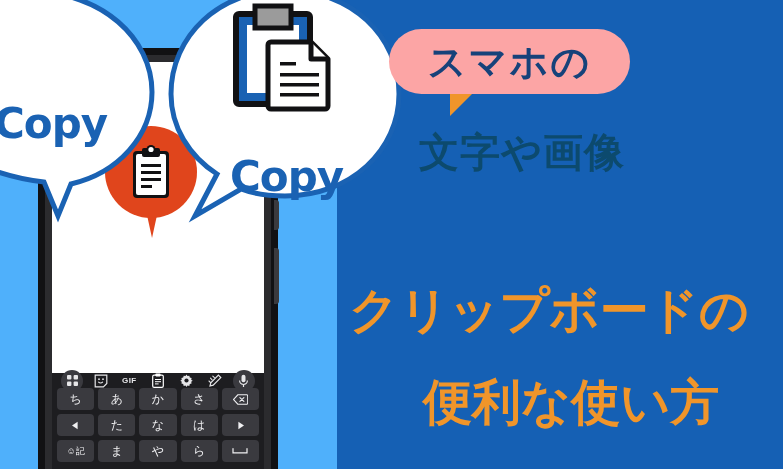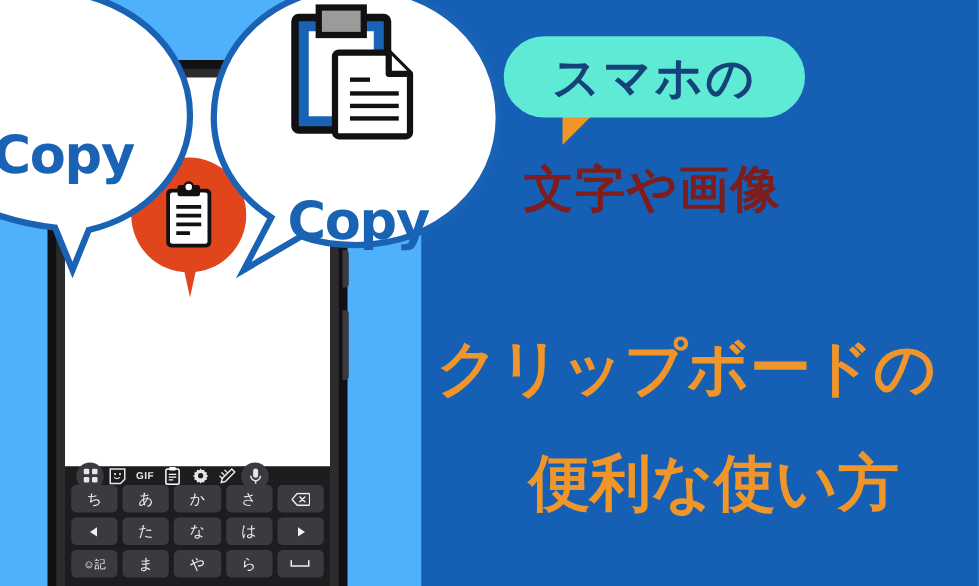--- a/index.html
+++ b/index.html
@@ -31,21 +31,21 @@
   .callout{position:absolute;left:53px;top:64px;width:92px;height:92px;}
   .callout-circle{position:absolute;left:0;top:0;width:92px;height:92px;
     border-radius:50%;background:#e0451c;}
   .callout-tail{position:absolute;left:40px;top:80px;width:0;height:0;
     border-left:7px solid transparent;border-right:7px solid transparent;
     border-top:32px solid #e0451c;}
   .callout-clip{position:absolute;left:26px;top:18px;width:40px;height:56px;}
 
   
   .keyboard{position:absolute;left:0;bottom:0;width:212px;height:105px;background:#1d1d20;}
-  .kb-toolbar{display:flex;align-items:center;
+  .kb-toolbar{display:flex;align-items:center;justify-content:space-between;
     height:15px;padding:0 9px;box-sizing:border-box;}
   .kb-tool{width:22px;height:22px;display:flex;align-items:center;justify-content:center;
     color:#e6e6e8;font-size:8px;font-weight:bold;letter-spacing:.4px;}
   .kb-tool.circled{background:#3a3a3f;border-radius:50%;}
   .kb-rows{padding:0 5px;}
   .kb-row{display:flex;gap:4px;margin-bottom:4px;}
   .key{flex:1;height:22px;background:#3a3a3f;border-radius:4px;
     display:flex;align-items:center;justify-content:center;
     color:#f0f0f2;font-size:12px;line-height:1;}
   .key.small{font-size:9px;}
@@ -56,36 +56,36 @@
   .bubble svg{display:block;overflow:visible;}
   .bubble-copy{left:-92px;top:-14px;width:250px;height:220px;}
   .bubble-paste{left:165px;top:-16px;width:240px;height:235px;}
   .bubble-label{position:absolute;color:#1a62b3;font-weight:bold;
     font-family:"DejaVu Sans","Liberation Sans",sans-serif;}
   .label-copy{left:-6px;top:99px;font-size:42px;letter-spacing:-1px;}
   .label-paste{left:230px;top:152px;font-size:42px;letter-spacing:-1px;}
 
   
   .right-panel{position:absolute;left:337px;top:0;width:446px;height:469px;}
-  .orange-bubble{position:absolute;left:66px;top:29px;width:241px;height:65px;
-    background:#5eead4;border-radius:33px;
+  .orange-bubble{position:absolute;left:52px;top:29px;width:241px;height:65px;
+    background:#fca5a5;border-radius:33px;
     display:flex;align-items:center;justify-content:center;}
   .orange-bubble-text{color:#16427a;font-size:38px;font-weight:bold;letter-spacing:2px;
     font-family:"DejaVu Sans","Liberation Sans",sans-serif;line-height:1;}
   .orange-tail{position:absolute;left:113px;top:90px;width:0;height:0;
     border-left:0 solid transparent;border-right:26px solid transparent;
     border-top:26px solid #f0952a;}
-  .white-line{position:absolute;color:#7f1d1d;font-weight:bold;
+  .white-line{position:absolute;color:#0c4a6e;font-weight:bold;
     font-family:"DejaVu Sans","Liberation Sans",sans-serif;
     font-size:40px;line-height:1;letter-spacing:1px;white-space:nowrap;}
   .wl1{left:82px;top:132px;}
   .wl2{left:31px;top:188px;}
   .orange-line{position:absolute;color:#f0952a;font-weight:bold;
-    font-family:Liberation Mono, monospace;
-    font-size:49px;line-height:1;letter-spacing:0px;white-space:nowrap;}
+    font-family:Liberation Sans, sans-serif;
+    font-size:49px;line-height:1;letter-spacing:0px;white-space:nowrap;margin-top:12px;}
   .ol1{left:12px;top:274px;}
   .ol2{left:86px;top:366px;}
 </style>
 </head>
 <body>
 
 <div id="stage">
 
   <div class="bg-left"></div>
   <div class="bg-right"></div>

